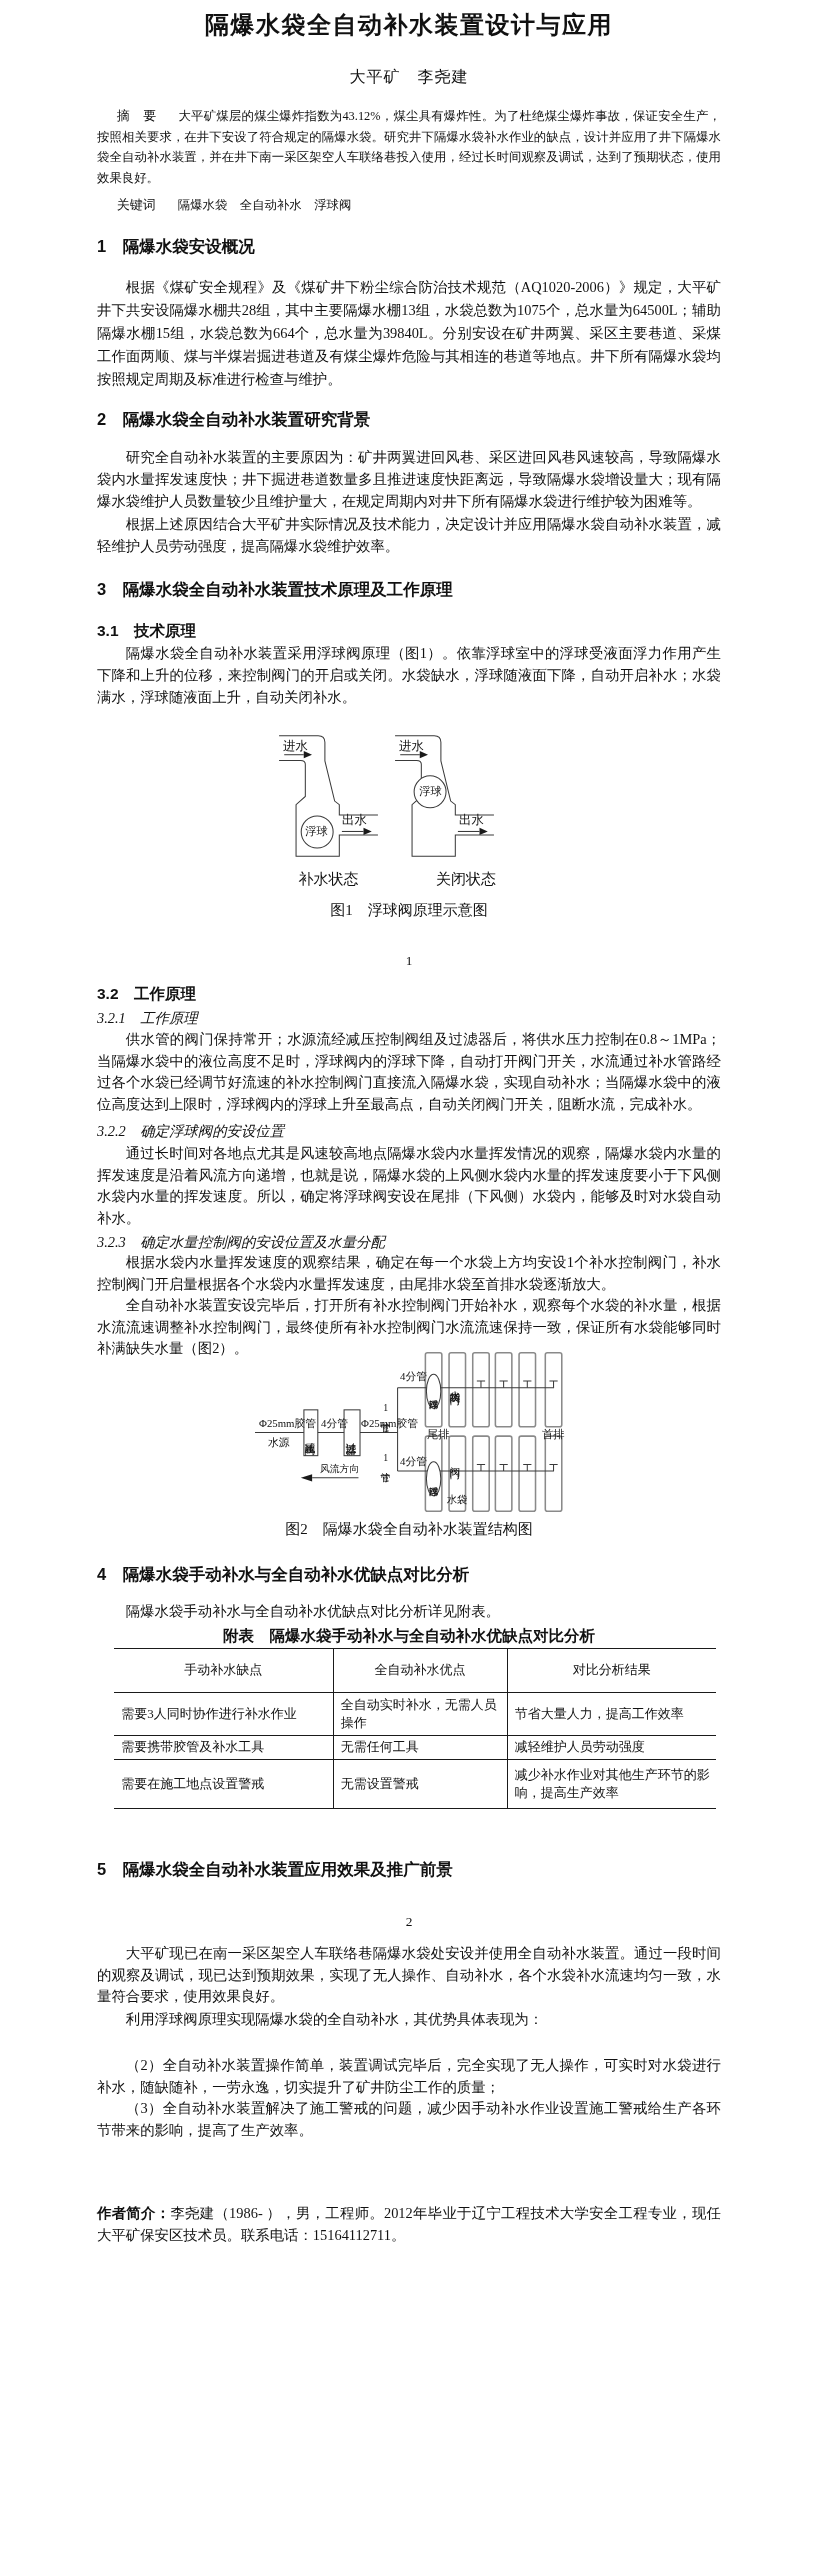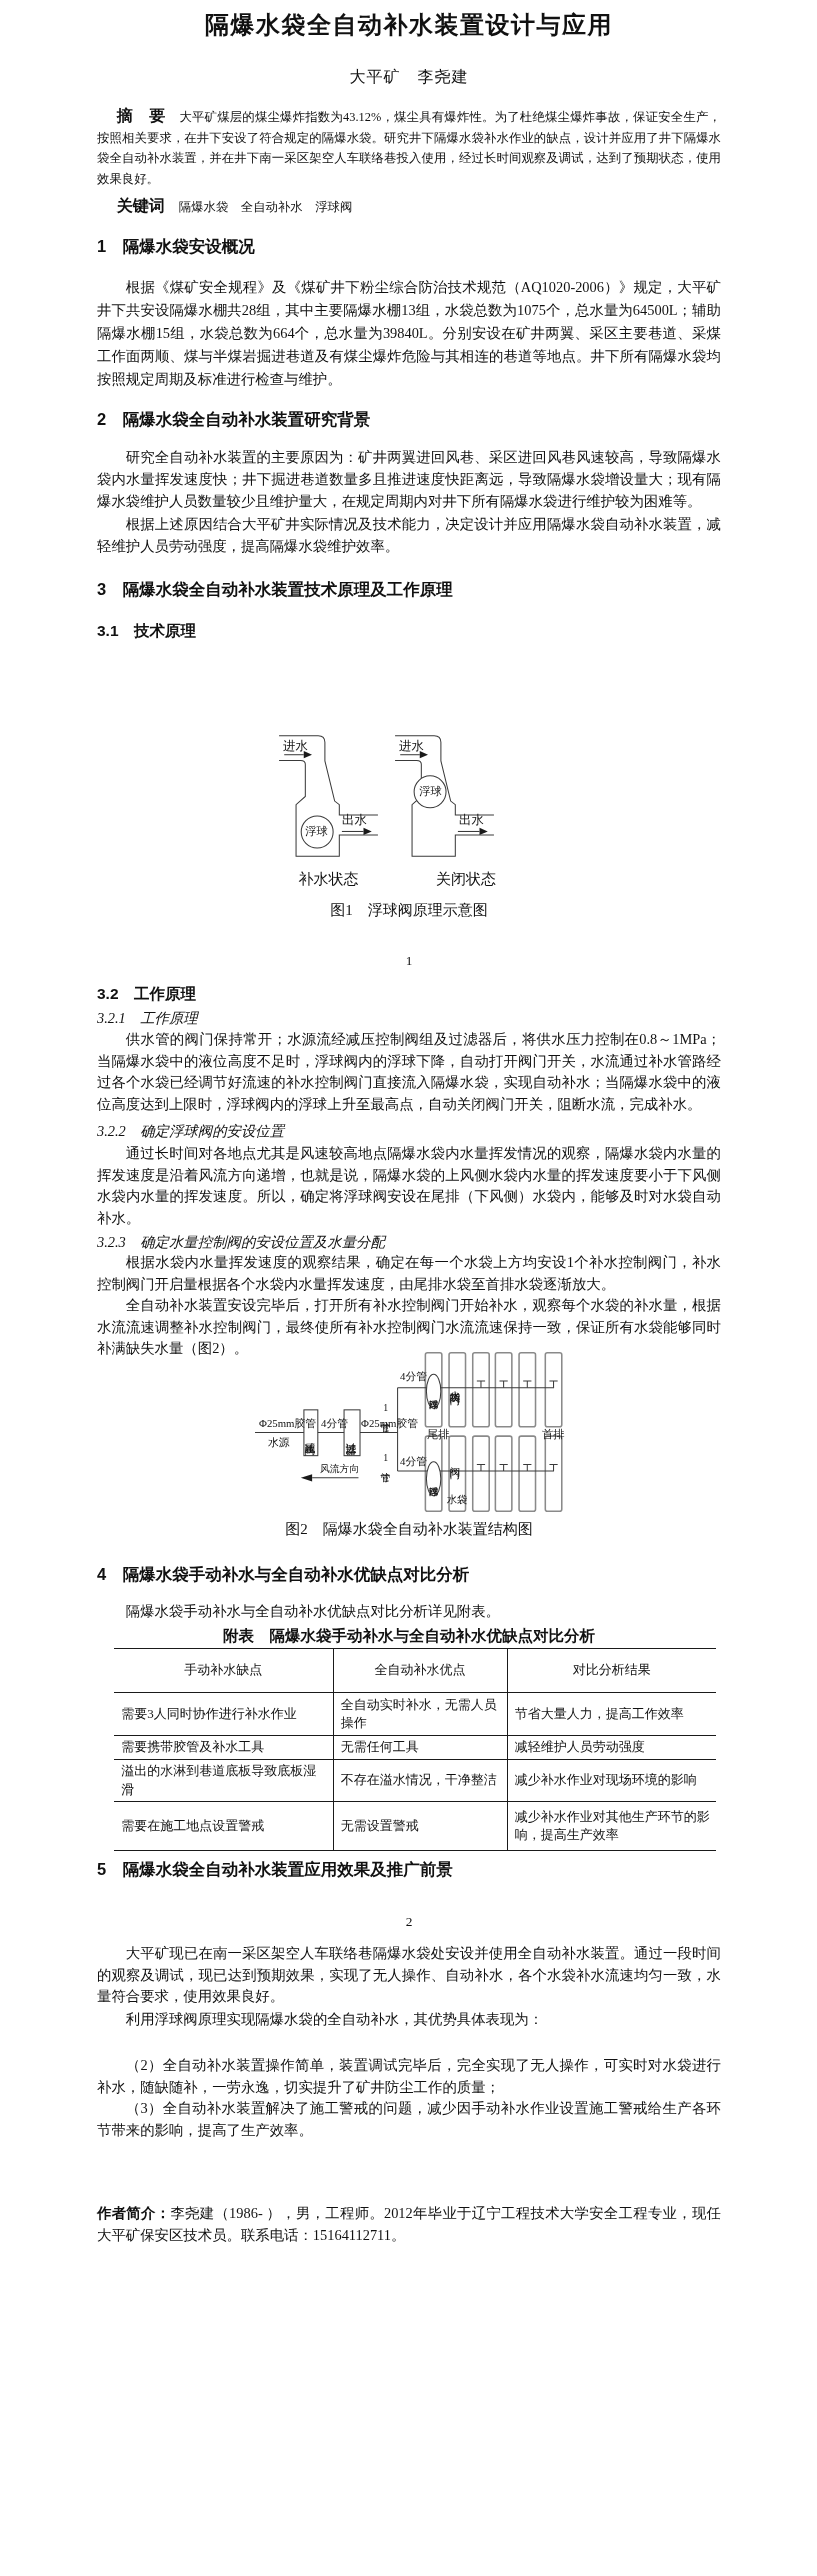--- a/index.html
+++ b/index.html
@@ -6,22 +6,22 @@
   .page{position:relative;width:818px;height:2917px;background:#ffffff;color:#111;
         font-family:"Liberation Serif","DejaVu Serif",serif;overflow:hidden;}
   .abs{position:absolute;}
   .center{left:0;width:818px;text-align:center;}
   .title{font-family:"Liberation Sans","DejaVu Sans",sans-serif;font-weight:bold;
          font-size:24px;letter-spacing:1.5px;}
   .author{font-size:16px;letter-spacing:1px;}
   .blk{left:97px;width:624px;text-align:justify;}
   .abstract{font-size:12.4px;line-height:20.6px;text-indent:1.6em;}
   .kw{font-size:12.4px;text-indent:1.6em;}
-  .lbl{font-family:"Liberation Sans","DejaVu Sans",sans-serif;font-weight:bold;
-       font-size:16px;margin-right:14px;}
+  .lbl{font-family:"Liberation Sans","DejaVu Sans",sans-serif;font-weight:normal;
+       font-size:13px;margin-right:22px;}
   .h1{font-family:"Liberation Sans","DejaVu Sans",sans-serif;font-weight:bold;font-size:16.5px;}
   .h2{font-family:"Liberation Sans","DejaVu Sans",sans-serif;font-weight:bold;font-size:15.5px;}
   .h3{font-family:"Liberation Serif","DejaVu Serif",serif;font-style:italic;font-size:14.4px;}
   .body{font-size:14.4px;line-height:22px;text-indent:2em;}
   .lh42{line-height:21.6px;}
   .cap{font-size:15px;}
   .pgnum{font-size:13.4px;}
   .figlabel{font-size:12.4px;white-space:nowrap;}
   .statelabel{font-size:15px;}
   .f2label{font-size:10.8px;white-space:nowrap;}
@@ -54,20 +54,21 @@
 
   <div class="abs h1" style="left:97px;top:236px;">1　隔爆水袋安设概况</div>
   <p class="abs blk body" style="top:276px;margin:0;line-height:23px;">根据《煤矿安全规程》及《煤矿井下粉尘综合防治技术规范（AQ1020-2006）》规定，大平矿井下共安设隔爆水棚共28组，其中主要隔爆水棚13组，水袋总数为1075个，总水量为64500L；辅助隔爆水棚15组，水袋总数为664个，总水量为39840L。分别安设在矿井两翼、采区主要巷道、采煤工作面两顺、煤与半煤岩掘进巷道及有煤尘爆炸危险与其相连的巷道等地点。井下所有隔爆水袋均按照规定周期及标准进行检查与维护。</p>
 
   <div class="abs h1" style="left:97px;top:409px;">2　隔爆水袋全自动补水装置研究背景</div>
   <p class="abs blk body" style="top:513px;margin:0;">根据上述原因结合大平矿井实际情况及技术能力，决定设计并应用隔爆水袋自动补水装置，减轻维护人员劳动强度，提高隔爆水袋维护效率。</p>
   <p class="abs blk body" style="top:446px;margin:0;">研究全自动补水装置的主要原因为：矿井两翼进回风巷、采区进回风巷风速较高，导致隔爆水袋内水量挥发速度快；井下掘进巷道数量多且推进速度快距离远，导致隔爆水袋增设量大；现有隔爆水袋维护人员数量较少且维护量大，在规定周期内对井下所有隔爆水袋进行维护较为困难等。</p>
 
   <div class="abs h1" style="left:97px;top:579px;">3　隔爆水袋全自动补水装置技术原理及工作原理</div>
   <div class="abs h2" style="left:97px;top:621px;">3.1　技术原理</div>
+  <p class="abs blk body" style="top:642px;margin:0;">隔爆水袋全自动补水装置采用浮球阀原理（图1）。依靠浮球室中的浮球受液面浮力作用产生下降和上升的位移，来控制阀门的开启或关闭。水袋缺水，浮球随液面下降，自动开启补水；水袋满水，浮球随液面上升，自动关闭补水。</p>
 
   <svg class="abs" style="left:277px;top:734px;" width="103" height="129" viewBox="0 0 200 250">
     <path class="ln" d="M4,3 H80 Q93,3 93,16 V52 L112,130 L121,137 V157 H196"></path>
     <path class="ln" d="M196,196 H121 V237 H37 V137 L55,121 V59 Q55,51 46,51 H4"></path>
     <circle class="wh" cx="78" cy="190" r="31"></circle>
     <path class="ln" d="M14,40 H52"></path>
     <polygon class="arrow" points="52,33 68,40 52,47"></polygon>
     <path class="ln" d="M126,189 H168"></path>
     <polygon class="arrow" points="168,182 184,189 168,196"></polygon>
   </svg>
@@ -192,25 +193,20 @@
         <tr style="height:43px;">
           <td>需要3人同时协作进行补水作业</td>
           <td>全自动实时补水，无需人员操作</td>
           <td>节省大量人力，提高工作效率</td>
         </tr>
         <tr style="height:24px;">
           <td>需要携带胶管及补水工具</td>
           <td>无需任何工具</td>
           <td>减轻维护人员劳动强度</td>
         </tr>
-        <tr style="height:29px;">
-          <td>溢出的水淋到巷道底板导致底板湿滑</td>
-          <td>不存在溢水情况，干净整洁</td>
-          <td>减少补水作业对现场环境的影响</td>
-        </tr>
         <tr style="height:49px;">
           <td>需要在施工地点设置警戒</td>
           <td>无需设置警戒</td>
           <td>减少补水作业对其他生产环节的影响，提高生产效率</td>
         </tr>
       </tbody>
     </table>
   </div>
 
   <div class="abs h1" style="left:97px;top:1859px;">5　隔爆水袋全自动补水装置应用效果及推广前景</div>

